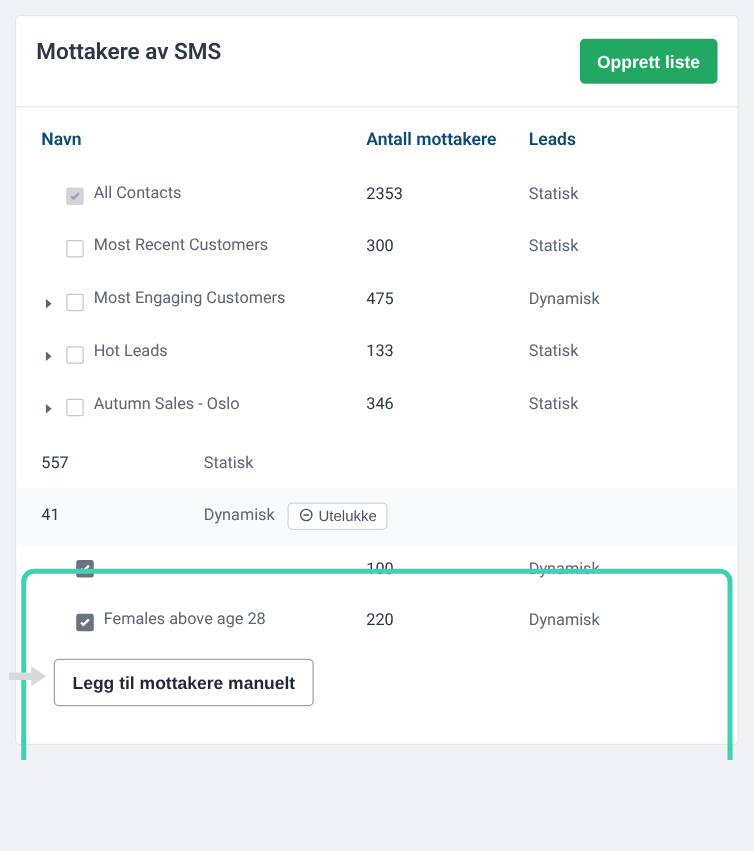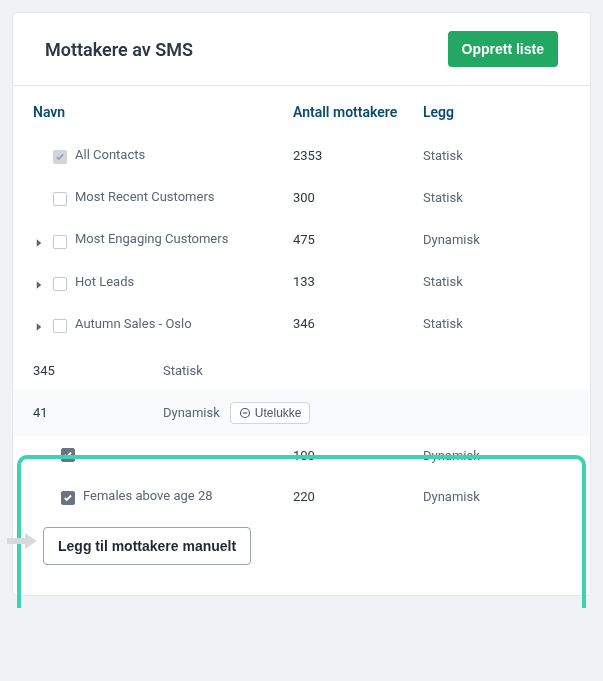--- a/index.html
+++ b/index.html
@@ -1,18 +1,18 @@
 <!DOCTYPE html>
 <html><head>
 <meta charset="utf-8">
 <style>
 *{box-sizing:border-box;margin:0;padding:0}
 body{background:#f0f2f5;font-family:-apple-system,BlinkMacSystemFont,"Segoe UI",Roboto,sans-serif;padding:12px;width:603px}
 .card{background:#fff;border:1px solid #e5e7eb;border-radius:4px}
-.card-header{display:flex;justify-content:space-between;align-items:center;padding:18px 32px;border-bottom:1px solid #e5e7eb}
+.card-header{display:flex;justify-content:space-between;padding:18px 16px;border-bottom:1px solid #e5e7eb}
 .card-title{font-size:18px;font-weight:600;color:#2d3748}
 .btn-primary{background:#22a862;color:#fff;border:none;padding:10px 14px;border-radius:4px;font-size:14px;font-weight:600;cursor:pointer}
 .table-wrap{padding:0 0 14px 0;position:relative}
 .thead{display:flex;padding:18px 20px 14px 20px;color:#0c4a6e;font-size:14px;font-weight:600}
 .col-name{flex:0 0 260px}
 .col-contacts{flex:0 0 130px}
 .col-type{flex:1}
 .row{display:flex;align-items:center;padding:12px 20px;font-size:13px;color:#5a6576}
 .row .cell-name{flex:0 0 260px;display:flex;align-items:flex-end;gap:8px}
 .row .cell-contacts{flex:0 0 130px;color:#2d3748}
@@ -20,42 +20,42 @@
 .chev{width:12px;height:12px;display:inline-flex;align-items:center;justify-content:center;color:#5a6576;flex-shrink:0}
 .chev.spacer{visibility:hidden}
 .cb{width:14px;height:14px;border:1.5px solid #c4c9d1;border-radius:2px;background:#fff;display:inline-flex;align-items:center;justify-content:center;flex-shrink:0;cursor:pointer}
 .cb.checked{background:#6b7280;border-color:#6b7280}
 .cb.checked svg{display:block}
 .cb svg{display:none;width:10px;height:10px;color:#fff}
 .cb.faded{background:#d1d5db;border-color:#d1d5db}
 .cb.faded svg{display:block;color:#9ca3af}
 .strike{text-decoration:line-through;color:#9aa2af}
 .indent1{padding-left:20px}
-.exclude-btn{border:1px solid #d1d5db;background:#fff;border-radius:4px;padding:3px 8px;font-size:12px;color:#4b5563;display:flex;align-items:center;gap:4px;cursor:pointer}
+.exclude-btn{border:1px solid #d1d5db;background:#fff;border-radius:4px;padding:3px 8px;font-size:12px;color:#4b5563;display:flex;gap:4px;cursor:pointer}
 .highlight{position:absolute;left:4px;right:4px;border:4px solid #3bd3b3;border-radius:10px;pointer-events:none}
 .arrow-ind{position:absolute;left:-6px;width:30px;height:20px;display:flex;align-items:center;color:#d6d9de}
 .footer{display:flex;padding:10px 20px 16px 30px}
 .btn-outline{background:#fff;border:1px solid #9ca3af;color:#1f2937;padding:10px 14px;border-radius:4px;font-size:14px;font-weight:600;cursor:pointer}
 .child-row{background:#f9fafb}
 .name-text{line-height:1.4}
 </style>
 </head>
 <body>
 
 <div class="card">
   <div class="card-header">
     <div class="card-title">Mottakere av SMS</div>
     <button class="btn-primary">Opprett liste</button>
   </div>
 
   <div class="table-wrap">
     <div class="thead">
       <div class="col-name">Navn</div>
       <div class="col-contacts">Antall mottakere</div>
-      <div class="col-type">Legg</div>
+      <div class="col-type">Leads</div>
     </div>
 
     <div class="row">
       <div class="cell-name">
         <span class="chev spacer"></span>
         <span class="cb faded">
             <svg viewBox="0 0 16 16" fill="none" stroke="currentColor" stroke-width="3">
               <path d="M3 8l3 3 7-7"></path>
             </svg>
           </span>
@@ -113,21 +113,21 @@
         <span class="cb"></span>
         <span class="name-text">Autumn Sales - Oslo</span>
       </div>
       <div class="cell-contacts">346</div>
       <div class="cell-type">Statisk</div>
     </div>
 
     <div class="highlight" style="top:369px;height:215px"></div>
 
     <div class="row" style="padding-top:18px">
-      <div class="cell-contacts">345</div>
+      <div class="cell-contacts">557</div>
       <div class="cell-type">Statisk</div>
     </div>
 
     <div class="arrow-ind" style="top:445px">
       <svg viewBox="0 0 30 20" fill="currentColor">
           <path d="M0 7h18v-5l12 8-12 8v-5H0z"></path>
         </svg>
     </div>
 
     <div class="row child-row">

